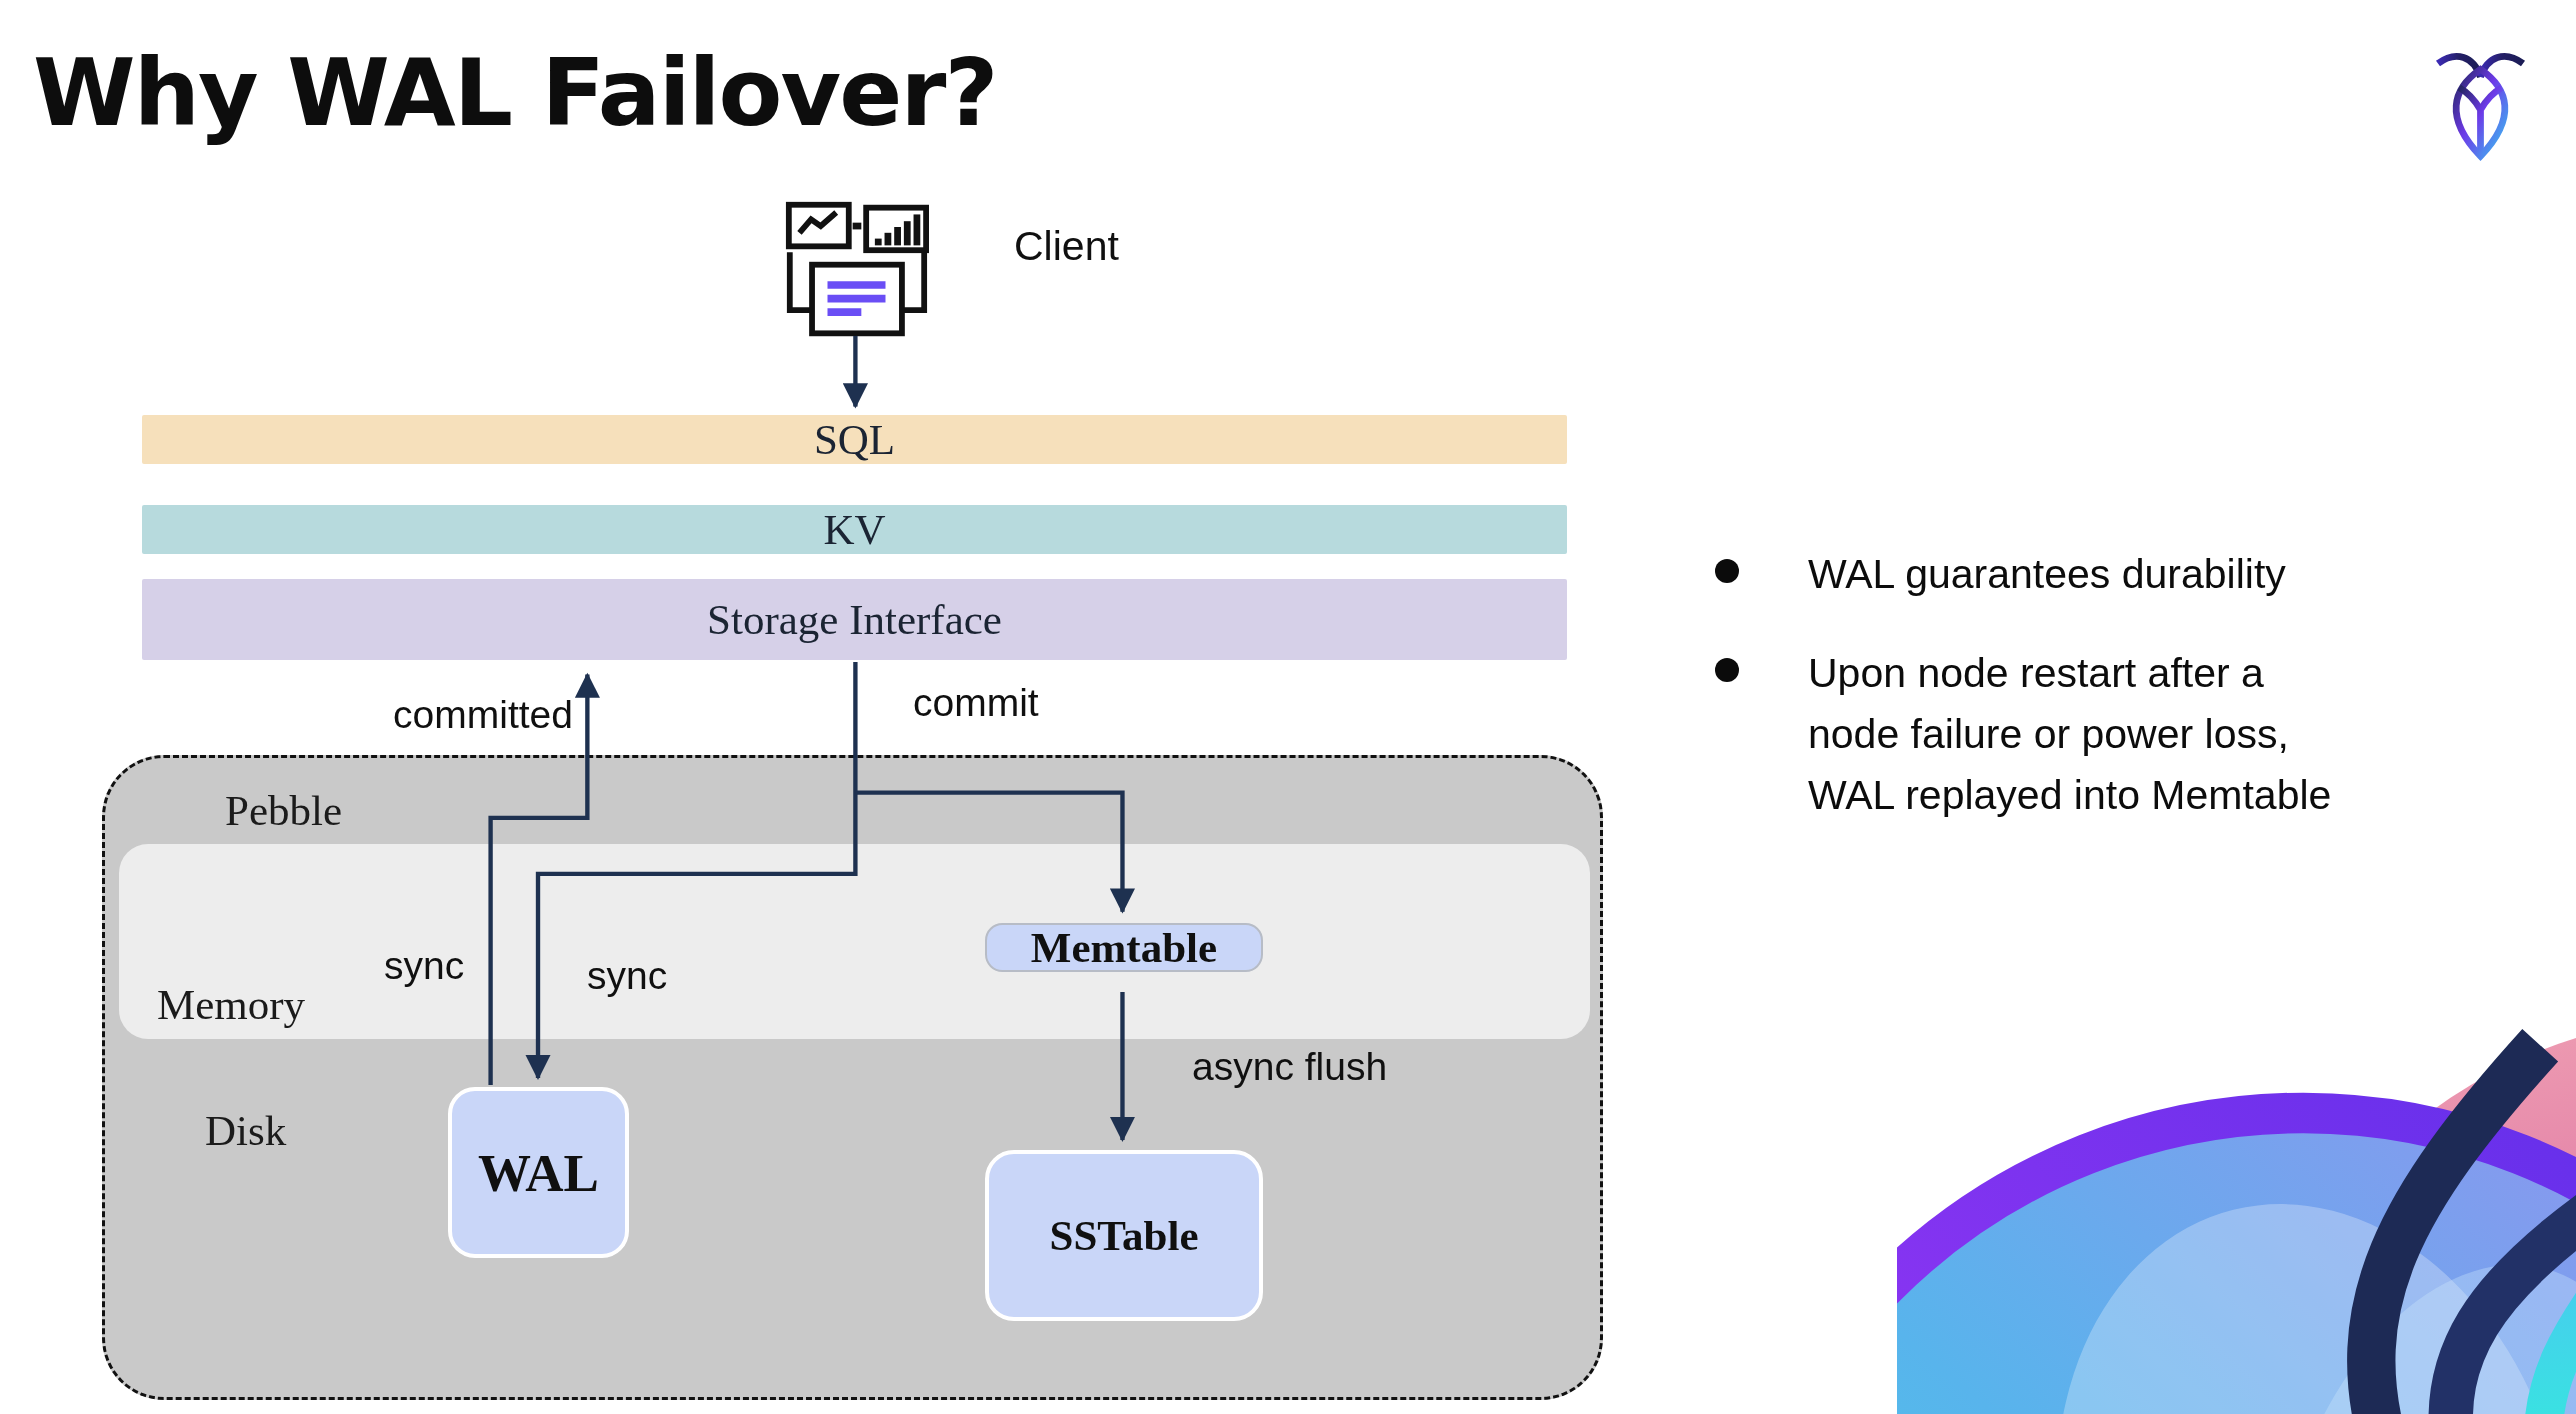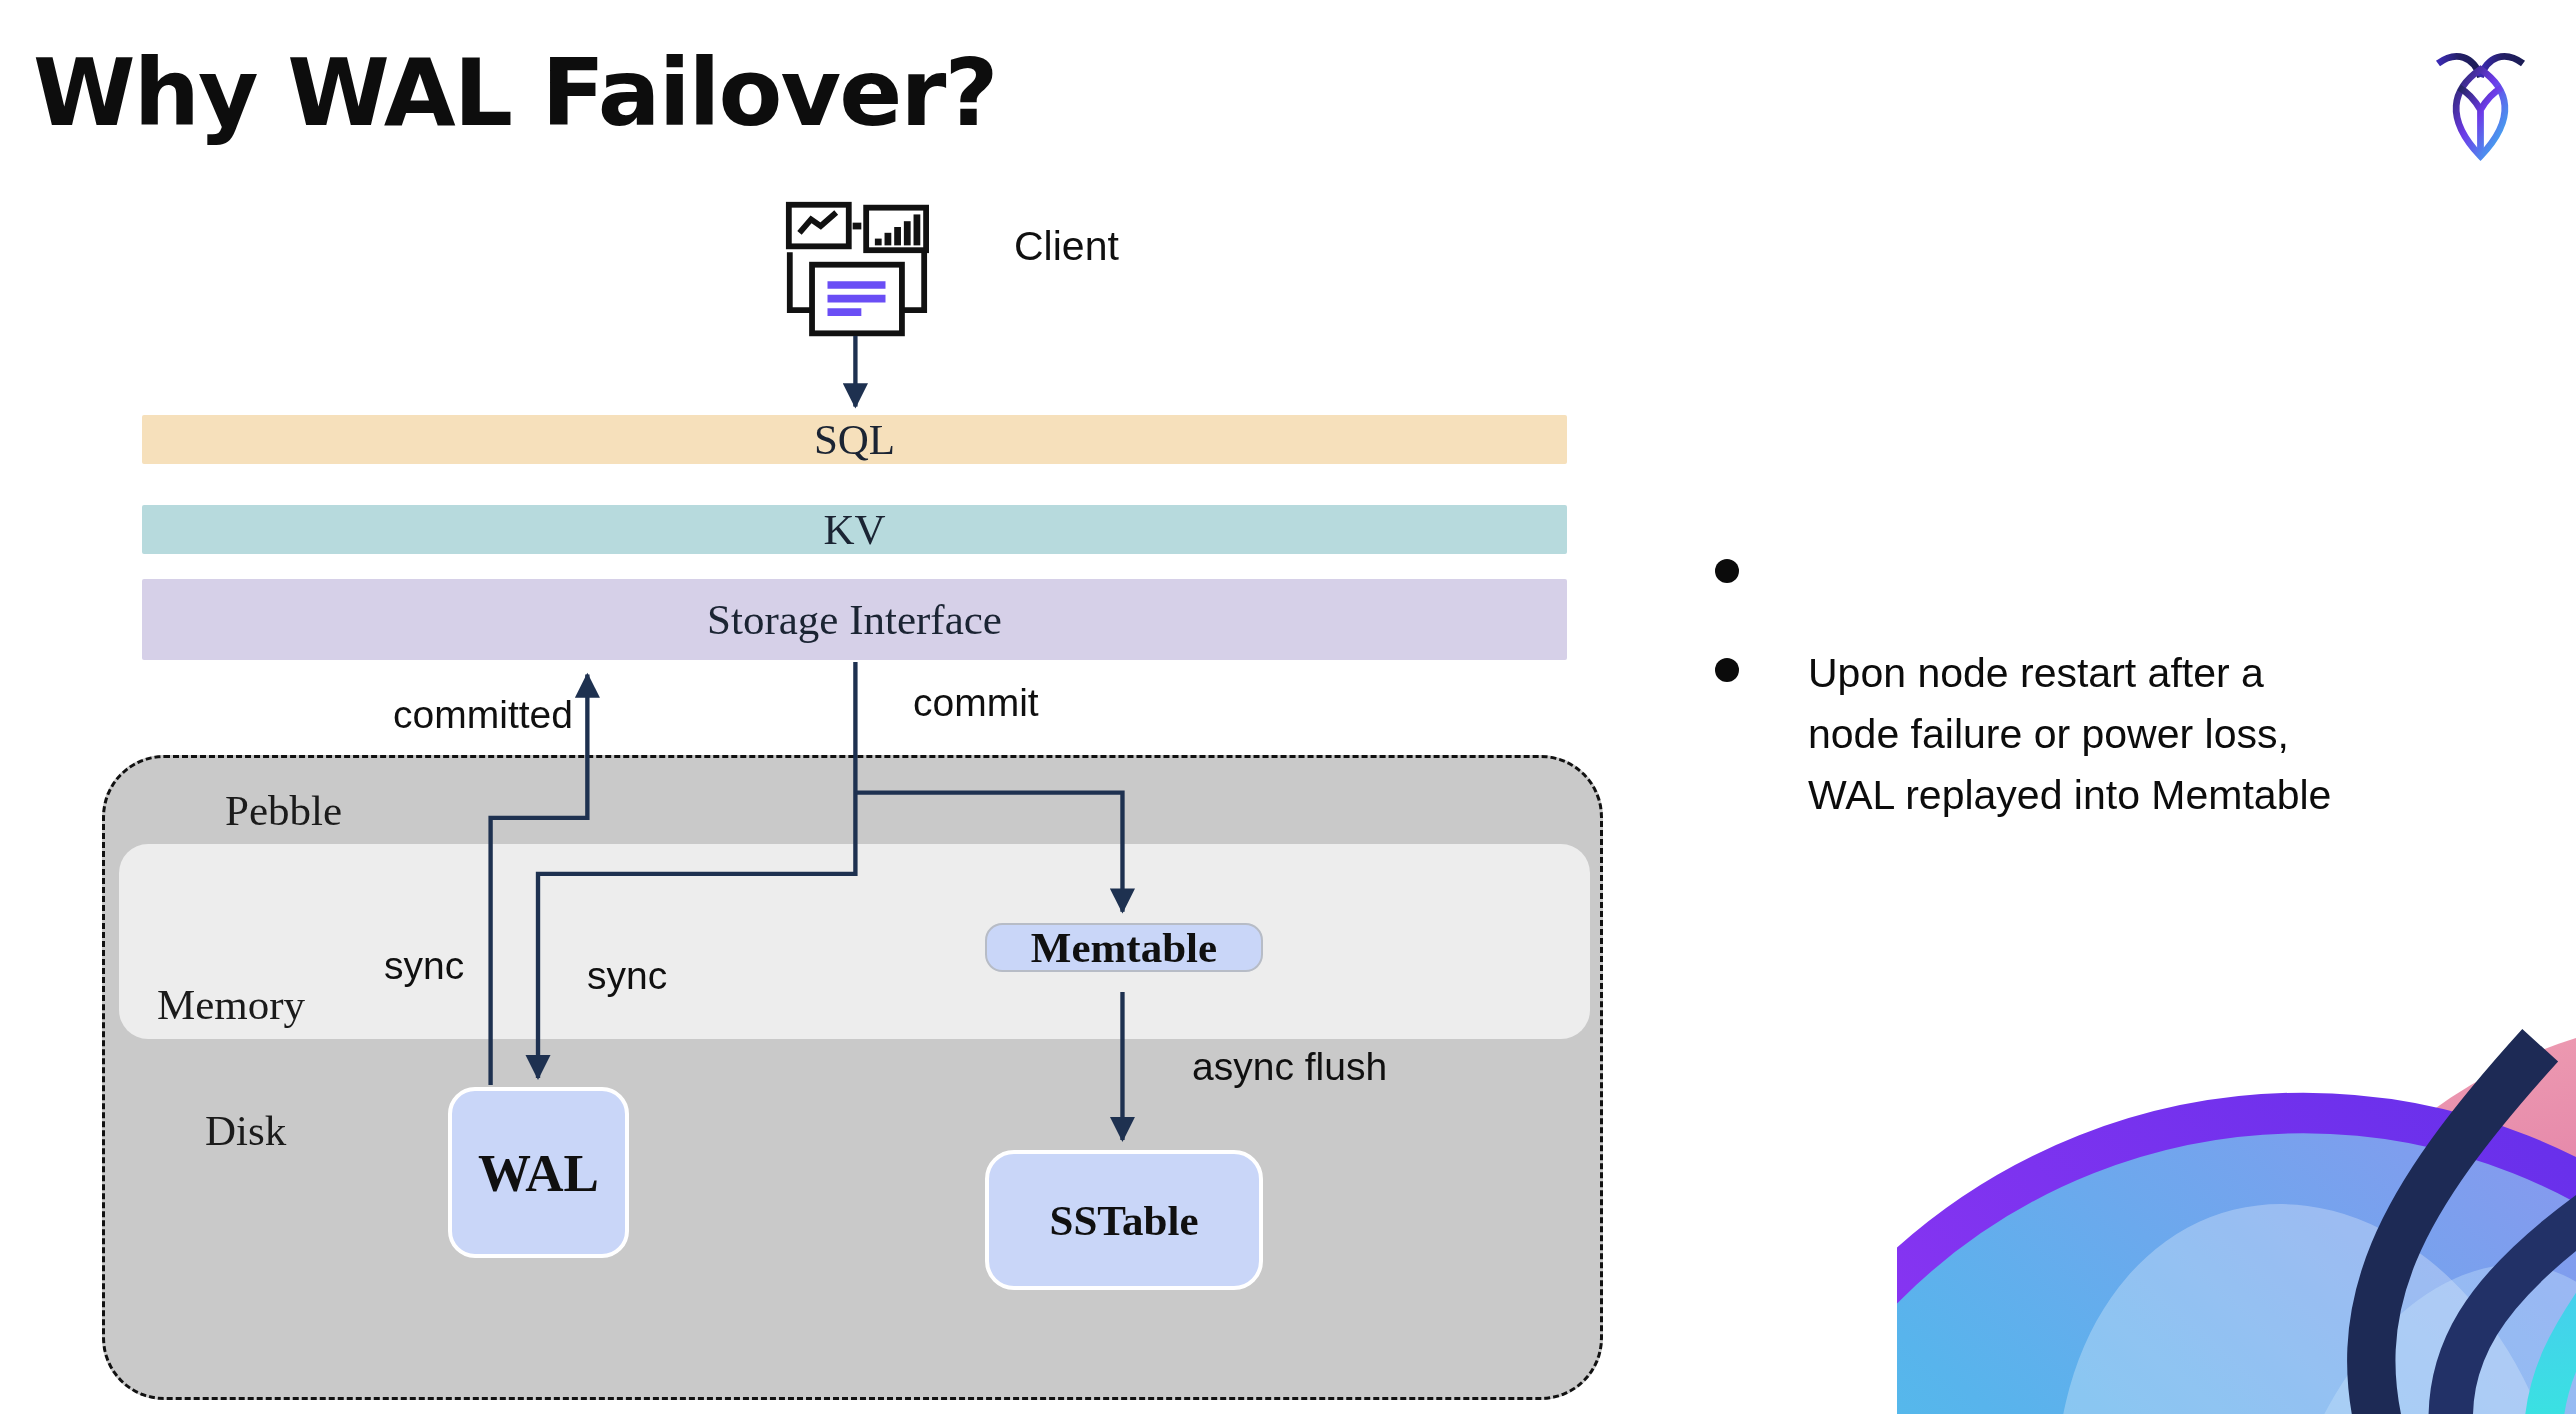--- a/index.html
+++ b/index.html
@@ -26,21 +26,21 @@
   .zone-label{font-family:"Liberation Serif", serif;font-size:43px;color:#1b1b1b;white-space:nowrap;}
   .lbl-pebble{left:225px;top:786px;}
   .lbl-memory{left:157px;top:980px;}
   .lbl-disk{left:205px;top:1106px;}
 
   
   .node{background:var(--node_fill,#c9d6f8);display:flex;align-items:center;justify-content:center;
         font-family:"Liberation Serif", serif;font-weight:bold;color:#101010;box-sizing:border-box;}
   .node-wal{left:448px;top:1087px;width:181px;height:171px;border:4.8px solid #ffffff;border-radius:27px;font-size:53px;}
   .node-memtable{left:985px;top:923px;width:278px;height:49px;border:2.9px solid #b7bcc6;border-radius:17.4px;font-size:43px;}
-  .node-sstable{left:985px;top:1150px;width:278px;height:140px;border:4.8px solid #ffffff;border-radius:29px;font-size:43px;align-items:center;}
+  .node-sstable{left:985px;top:1150px;width:278px;height:171px;border:4.8px solid #ffffff;border-radius:29px;font-size:43px;align-items:center;}
 
   
   .edge-label{font-size:39px;color:#101010;white-space:nowrap;}
   .lbl-committed{left:385px;top:693px;width:188px;text-align:right;}
   .lbl-commit{left:913px;top:681px;}
   .lbl-sync-left{left:384px;top:944px;}
   .lbl-sync-right{left:587px;top:954px;}
   .lbl-async{left:1192px;top:1045px;}
   .lbl-client{left:1014px;top:223px;font-size:41px;}
 
@@ -150,20 +150,23 @@
   </div>
   <div class="abs node node-memtable">
     <span>Memtable</span>
   </div>
   <div class="abs node node-sstable">
     <span>SSTable</span>
   </div>
 
   <div class="abs bullet bullet-1">
     <span class="dot"></span>
+    <div class="lines">
+      <div>WAL guarantees durability</div>
+    </div>
   </div>
   <div class="abs bullet bullet-2">
     <span class="dot"></span>
     <div class="lines">
       <div>Upon node restart after a</div>
       <div>node failure or power loss,</div>
       <div>WAL replayed into Memtable</div>
     </div>
   </div>
 

